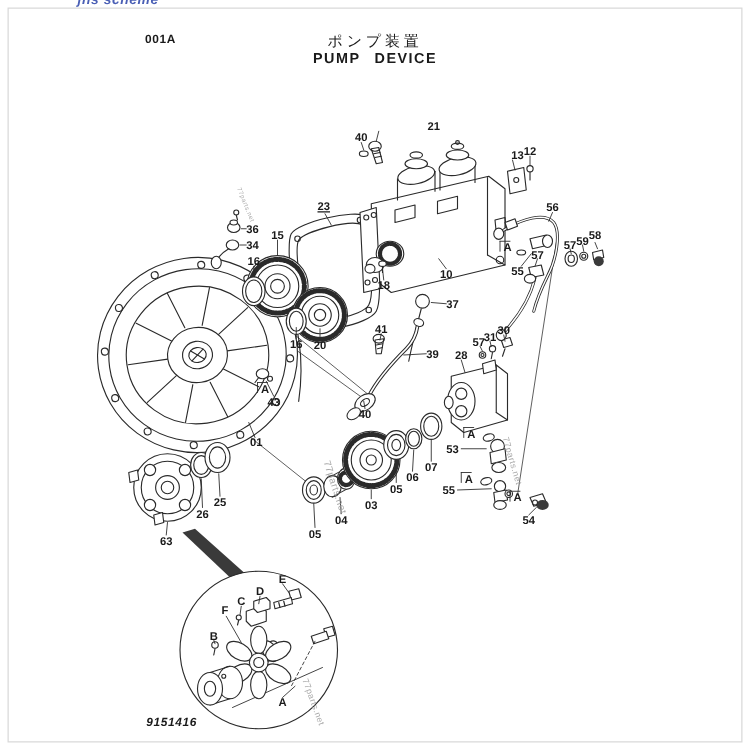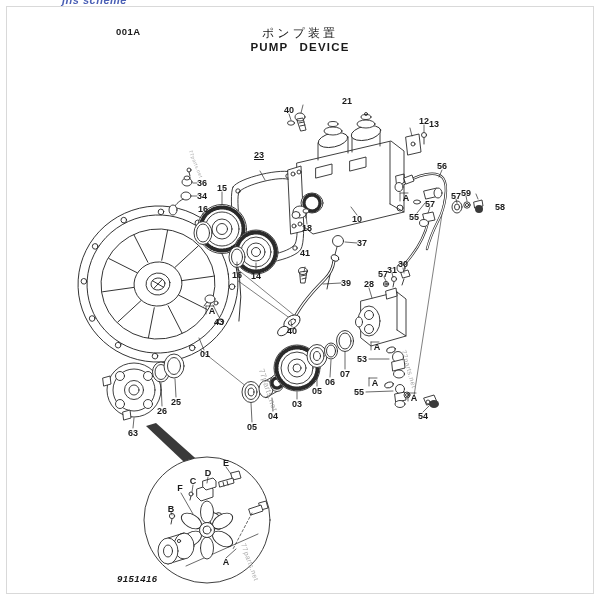--- a/index.html
+++ b/index.html
@@ -398,40 +398,40 @@
     <line class="ld" x1="193" y1="485" x2="192" y2="492"></line>
     <line class="ld" x1="181" y1="493" x2="193" y2="514"></line>
     <line class="ld" x1="171" y1="512" x2="172" y2="515"></line>
     <line class="ld" x1="226" y1="558" x2="236" y2="549"></line>
   </g>
 </svg>
 
 <div id="labels">
     <span class="plbl" style="left: 289px; top: 110px;">40</span>
     <span class="plbl" style="left: 303px; top: 101px; margin-left: 44px;">21</span>
-    <span class="plbl" style="left: 434px; top: 124px;">13</span>
+    <span class="plbl" style="left: 414px; top: 124px;">13</span>
     <span class="plbl" style="left: 424px; top: 121px;">12</span>
     <span class="plbl" style="left: 442px; top: 166px;">56</span>
     <span class="plbl" style="left: 406px; top: 198px;">A</span>
     <span class="plbl" style="left: 414px; top: 217px;">55</span>
     <span class="plbl" style="left: 430px; top: 204px;">57</span>
     <span class="plbl" style="left: 456px; top: 196px;">57</span>
     <span class="plbl" style="left: 466px; top: 193px;">59</span>
-    <span class="plbl" style="left: 476px; top: 207px; margin-left: 24px;">58</span>
+    <span class="plbl" style="left: 476px; top: 188px;">58</span>
     <span class="plbl" style="left: 357px; top: 219px;">10</span>
     <span class="plbl" style="left: 307px; top: 228px;">18</span>
-    <span class="plbl" style="left: 259px; top: 155px; text-decoration: underline;">23</span>
+    <span class="plbl" style="left: 259px; top: 165px; text-decoration: underline;">23</span>
     <span class="plbl" style="left: 202px; top: 183px;">36</span>
     <span class="plbl" style="left: 202px; top: 196px;">34</span>
     <span class="plbl" style="left: 222px; top: 188px;">15</span>
     <span class="plbl" style="left: 203px; top: 209px;">16</span>
     <span class="plbl" style="left: 237px; top: 275px;">16</span>
-    <span class="plbl" style="left: 256px; top: 276px;">14</span>
+    <span class="plbl" style="left: 256px; top: 276px;">20</span>
     <span class="plbl" style="left: 362px; top: 243px;">37</span>
-    <span class="plbl" style="left: 305px; top: 253px;">41</span>
+    <span class="plbl" style="left: 305px; top: 263px;">41</span>
     <span class="plbl" style="left: 346px; top: 283px;">39</span>
     <span class="plbl" style="left: 292px; top: 331px;">40</span>
     <span class="plbl" style="left: 369px; top: 284px;">28</span>
     <span class="plbl" style="left: 383px; top: 274px;">57</span>
     <span class="plbl" style="left: 392px; top: 270px;">31</span>
     <span class="plbl" style="left: 403px; top: 264px;">30</span>
     <span class="plbl" style="left: 212px; top: 311px;">A</span>
     <span class="plbl" style="left: 219px; top: 322px;">43</span>
     <span class="plbl" style="left: 205px; top: 354px;">01</span>
     <span class="plbl" style="left: 133px; top: 433px;">63</span>

